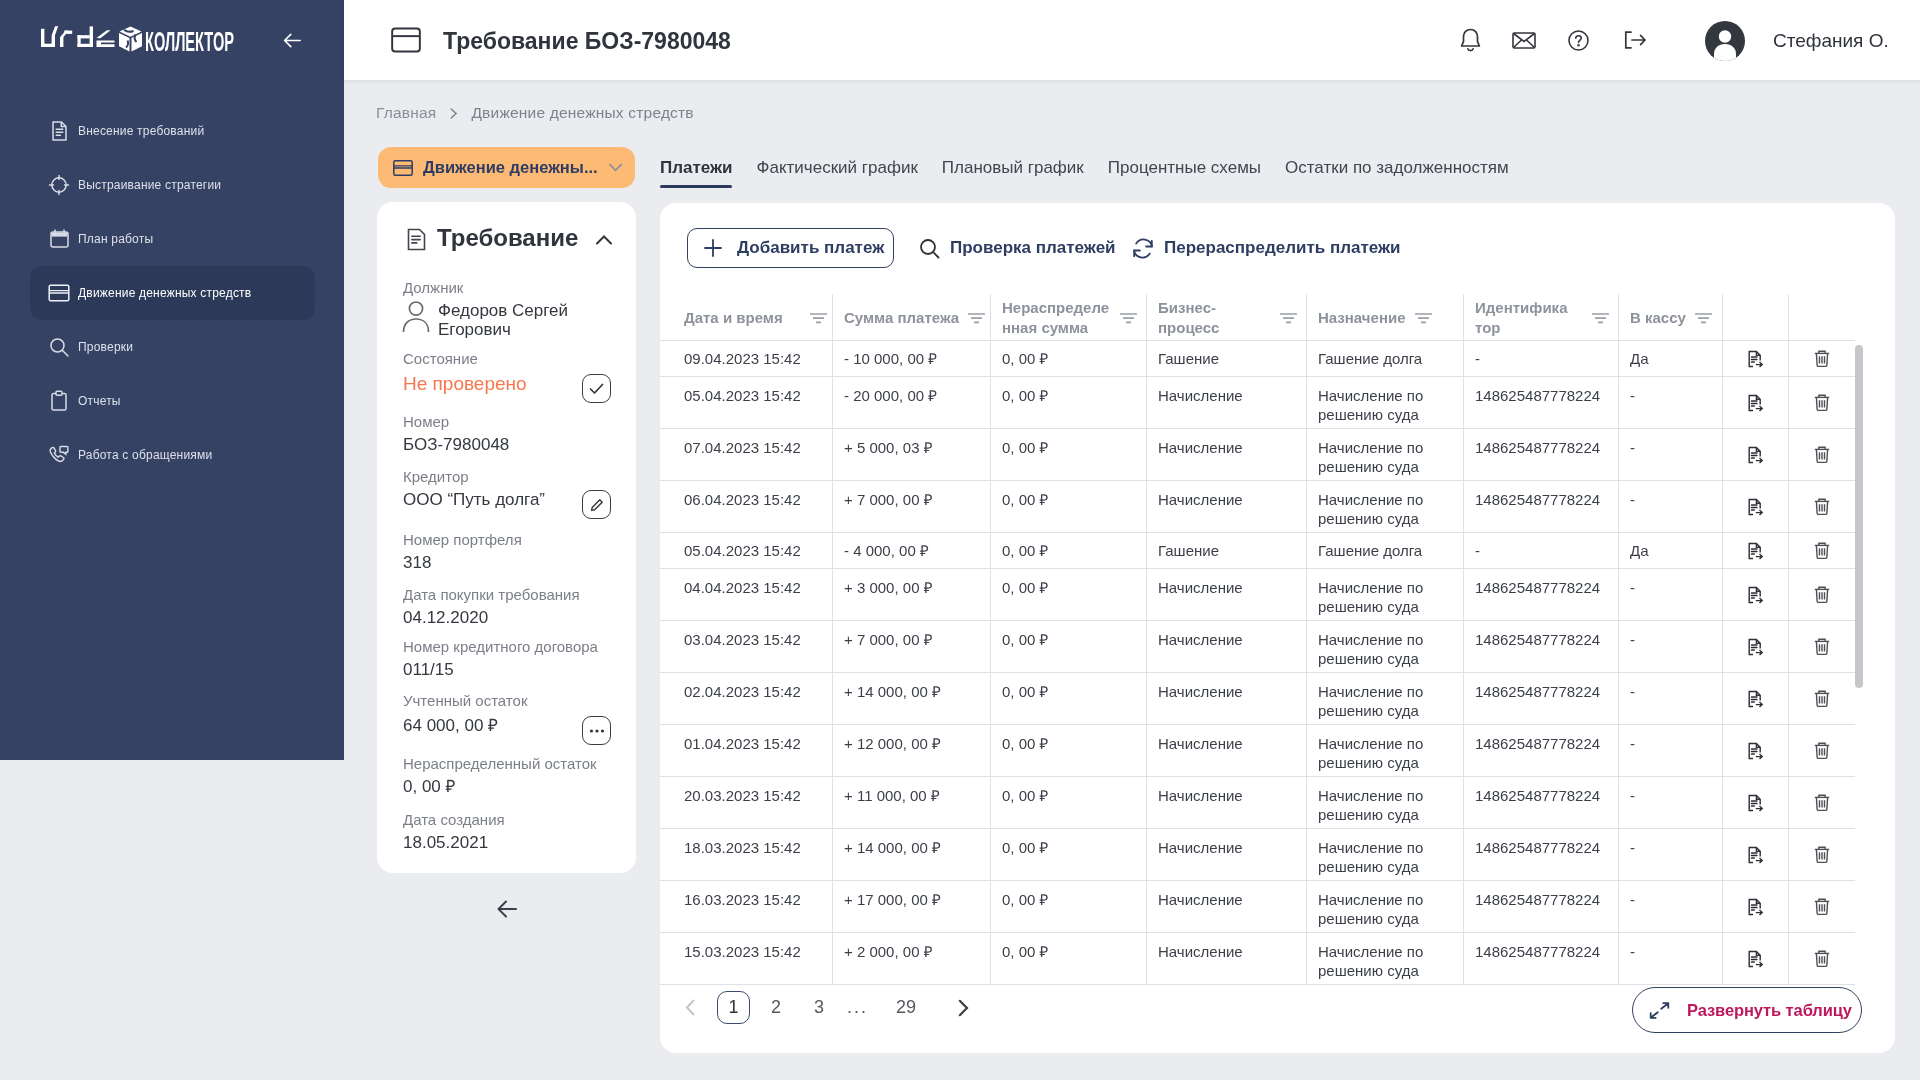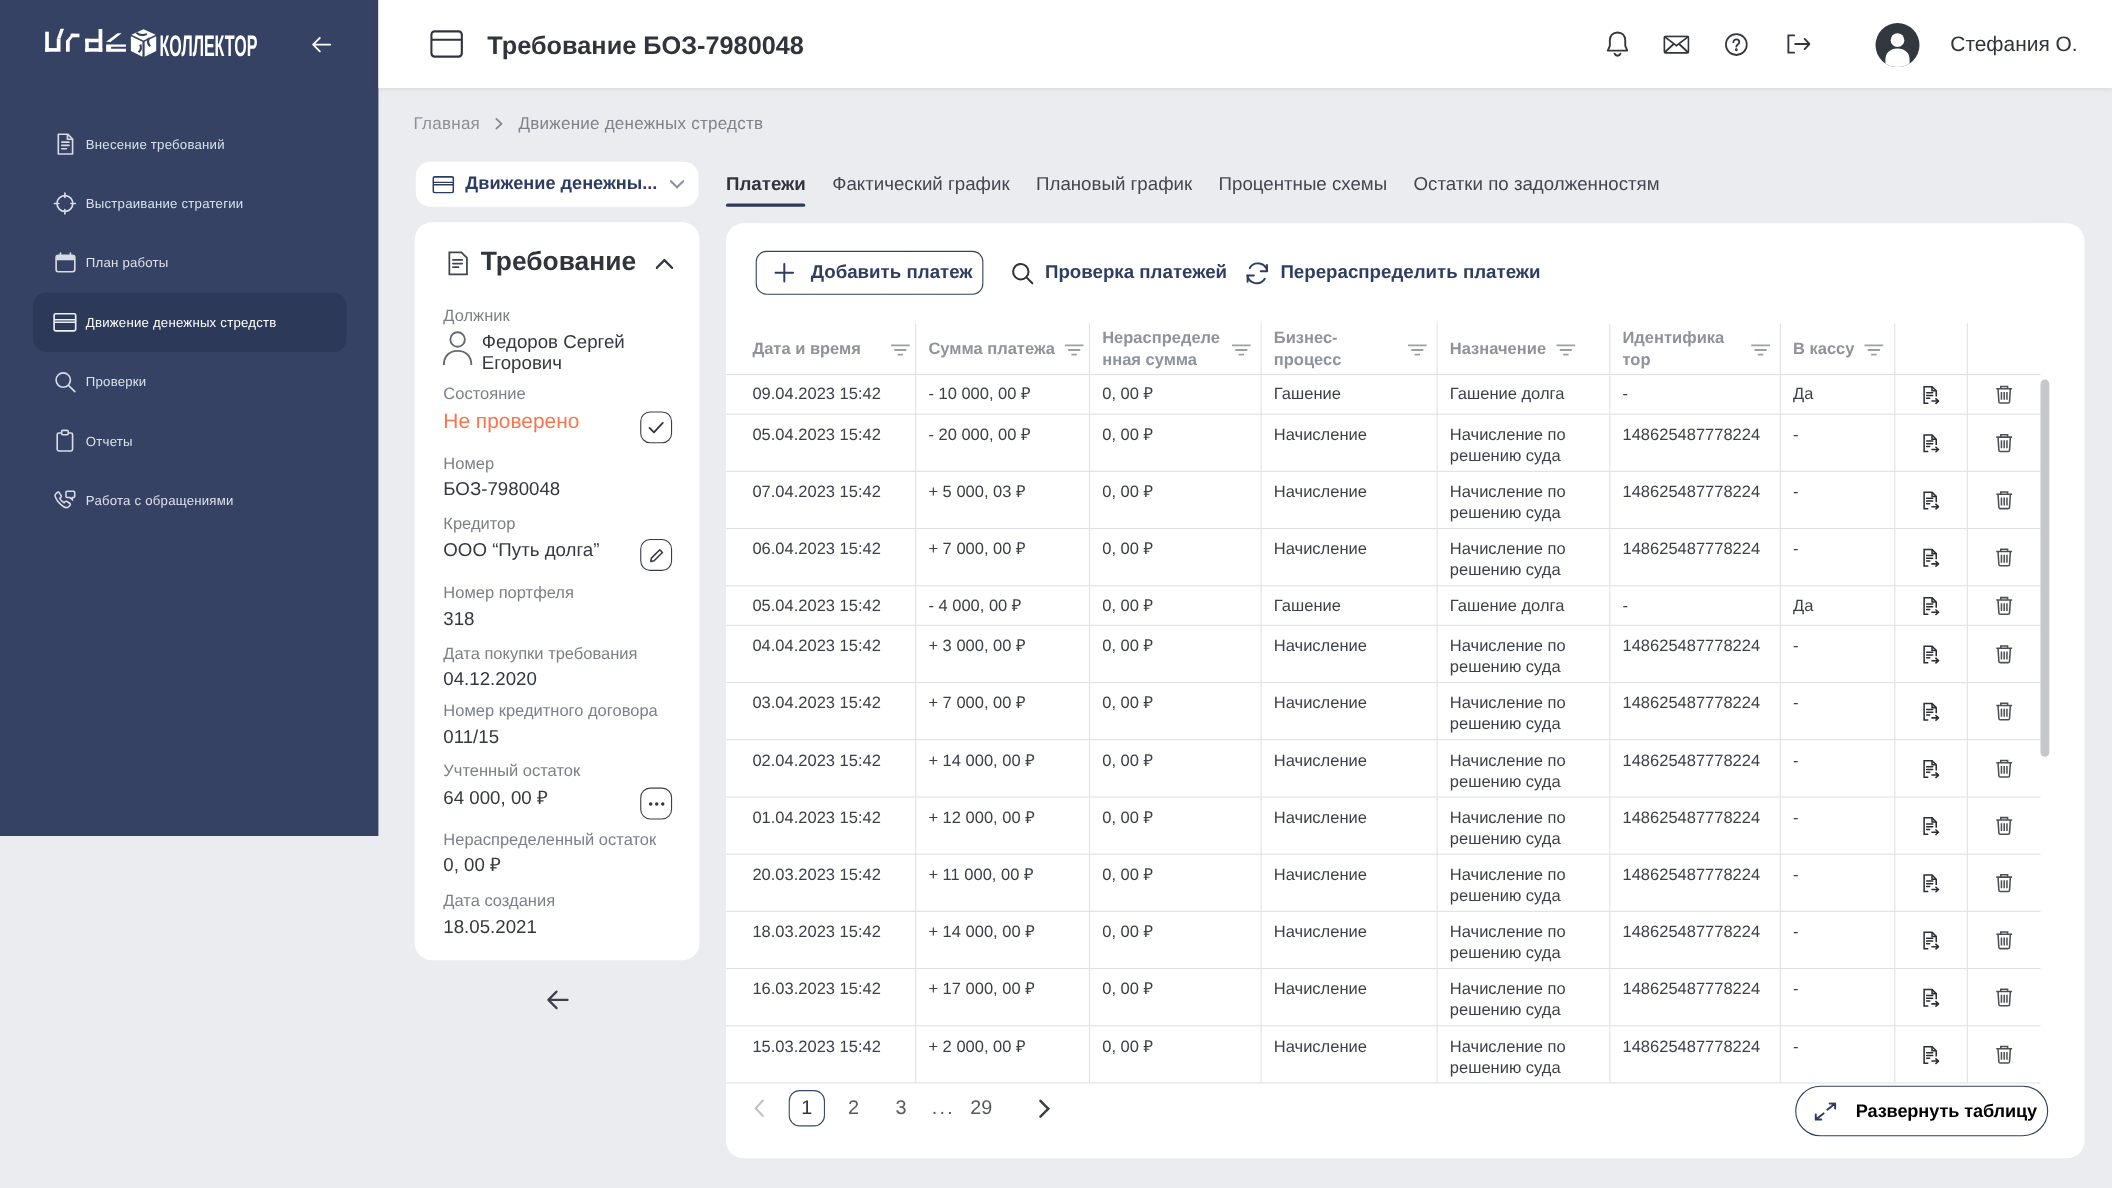--- a/index.html
+++ b/index.html
@@ -20,21 +20,21 @@
 .hdr { position:absolute; left:344px; top:0; width:1576px; height:80px; background:#fff; box-shadow:0 1px 4px rgba(40,44,63,.10); z-index:5; }
 .hdr-title { position:absolute; left:99px; top:28px; font-size:23px; font-weight:700; color:#30343c; }
 .hic { position:absolute; top:29px; }
 .avatar { position:absolute; left:1361px; top:21px; width:40px; height:40px; border-radius:50%; background:#33373e; overflow:hidden; }
 .uname { position:absolute; left:1429px; top:30px; font-size:19px; color:#2f333b; }
 
 
 .crumbs { position:absolute; left:376px; top:104px; font-size:15.5px; color:#8b8f99; letter-spacing:.2px; }
 .crumbs .c2x { color:#7e828c; }
 
-.drop { position:absolute; left:378px; top:147px; width:257px; height:41px; background:#ffffff; border-radius:13px; }
+.drop { position:absolute; left:378px; top:147px; width:257px; height:41px; background:#fdba74; border-radius:13px; }
 .drop .dtxt { position:absolute; left:45px; top:11px; font-size:16.5px; font-weight:700; color:#2e3c64; }
 
 .lcard { position:absolute; left:377px; top:202px; width:259px; height:671px; background:#fff; border-radius:16px; }
 .lhead { position:absolute; left:29px; top:26px; }
 .ltitle { position:absolute; left:60px; top:0px; font-size:24px; font-weight:700; color:#2f343d; white-space:nowrap; }
 .fields { position:absolute; left:26px; top:77px; width:210px; }
 .flabel { font-size:15px; color:#7b7f88; margin-bottom:5px; }
 .fv { font-size:17px; color:#34383f; line-height:19px; }
 .fgroup { position:relative; margin-bottom:13px; }
 .fgroup .flabel { height:17px; line-height:17px; }
@@ -77,21 +77,21 @@
 .vline { position:absolute; top:91px; width:1px; background:#e0e1e5; height:690px; }
 .fic { vertical-align:-3px; }
 .thflex { display:flex; align-items:center; gap:8px; }
 
 .sbar { position:absolute; left:1195px; top:142px; width:8px; height:343px; background:#c6c7cb; border-radius:4px; }
 
 .pag { position:absolute; left:0px; top:788px; height:33px; display:flex; align-items:center; }
 .pag .num { font-size:18px; color:#55595f; }
 .pbox { width:33px; height:33px; border:1.5px solid #3a4a6e; border-radius:10px; display:flex; align-items:center; justify-content:center; margin-left:22px; font-size:18px; color:#30343c; }
 .expand { position:absolute; left:972px; top:784px; width:230px; height:46px; border:1.5px solid #32415f; border-radius:23px; display:flex; align-items:center; }
-.expand .t { margin-left:17px; font-size:16.5px; font-weight:700; color:#000000; white-space:nowrap; letter-spacing:-0.1px; }
+.expand .t { margin-left:17px; font-size:16.5px; font-weight:700; color:#be185d; white-space:nowrap; letter-spacing:-0.1px; }
 </style></head>
 <body>
 <div class="sidebar">
   <svg class="logo" width="200" height="36" viewBox="0 0 200 36" style="left:41px;top:25px">
     <g fill="#fff">
       <rect x="0" y="3.8" width="3.4" height="18.2"></rect>
       <rect x="0" y="18.7" width="14" height="3.3"></rect>
       <rect x="10.6" y="10" width="3.4" height="9"></rect>
       <polygon points="10.8,10 14,10 17.2,1.2 14,1.2"></polygon>
       <polygon points="19,12.2 24.6,5.6 27.4,5.6 22.4,12.2"></polygon>
@@ -723,21 +723,21 @@
   <div class="sbar"></div>
 
   <div class="pag">
     <svg style="margin-left:25px" width="10" height="17" viewBox="0 0 10 17" fill="none" stroke="#c3c4c8" stroke-width="2">
         <path d="M8.5 1.5 2 8.5l6.5 7" stroke-linecap="round"></path>
       </svg>
     <div class="pbox">1</div>
     <div class="num" style="margin-left:21px">2</div>
     <div class="num" style="margin-left:33px">3</div>
     <div class="num" style="margin-left:23px; letter-spacing:2px">...</div>
-    <div class="num" style="margin-left:14px">29</div>
+    <div class="num" style="margin-left:28px">29</div>
     <svg style="margin-left:42px" width="11" height="18" viewBox="0 0 11 18" fill="none" stroke="#3a3e45" stroke-width="2.2">
         <path d="M1.8 1.8 9 9l-7.2 7.2" stroke-linecap="round"></path>
       </svg>
   </div>
 
   <div class="expand">
     <svg style="margin-left:16px" width="21" height="17" viewBox="0 0 21 17" fill="none" stroke="#2e3d62" stroke-width="1.8" stroke-linecap="round" stroke-linejoin="round">
         <path d="M12.2 6.8 19.3 1.2M19.3 1.2h-5M19.3 1.2v4.6"></path>
         <path d="M8.8 10.2 1.7 15.8M1.7 15.8h5M1.7 15.8v-4.6"></path>
       </svg>

